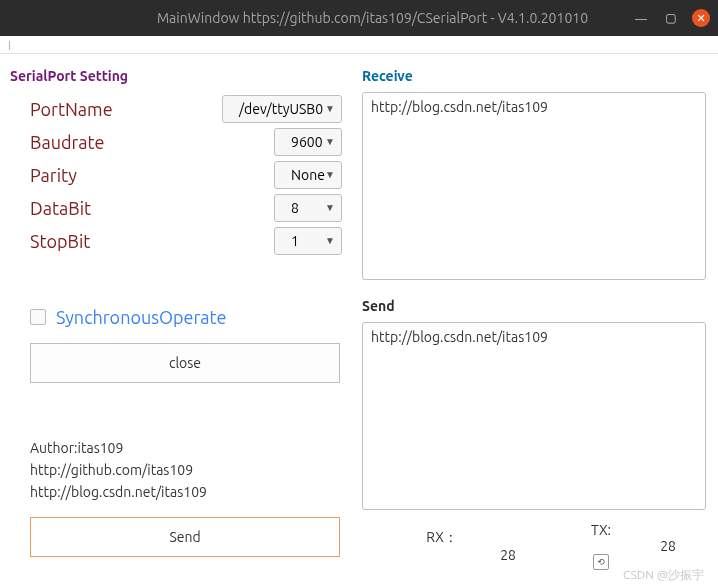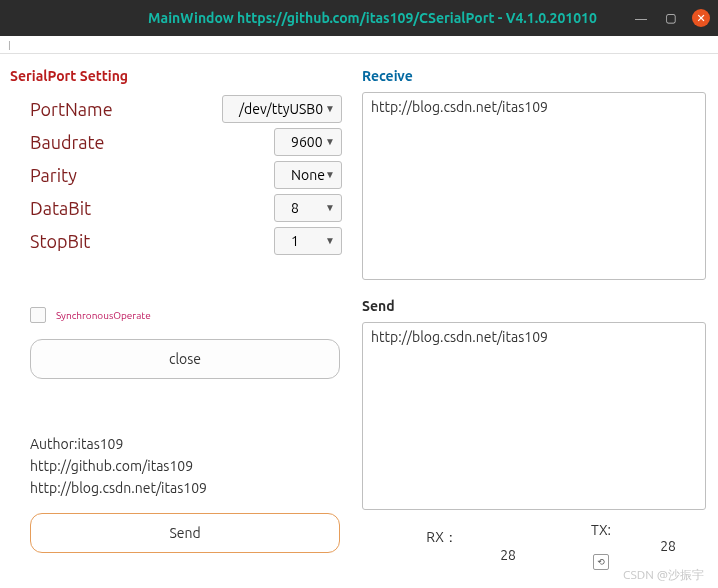--- a/index.html
+++ b/index.html
@@ -1,44 +1,44 @@
 <!DOCTYPE html>
 <html><head>
 <meta charset="utf-8">
 <style>
 * { margin: 0; padding: 0; box-sizing: border-box; font-family: Ubuntu, "Segoe UI", sans-serif; }
 body { width: 718px; height: 588px; background: #fff; position: relative; }
 
 .titlebar { background: #2c2c2c; height: 36px; display: flex; align-items: center; justify-content: center; position: relative; }
-.titlebar-text { color: #14b8a6; font-size: 14px; font-weight: bold; padding-left: 27px; }
+.titlebar-text { color: #a3a3a3; font-size: 14px; font-weight: normal; padding-left: 27px; }
 .titlebar-controls { position: absolute; right: 8px; display: flex; gap: 12px; align-items: center; }
 .win-btn { width: 18px; height: 18px; border-radius: 50%; display: flex; align-items: center; justify-content: center; cursor: pointer; }
 .win-min, .win-max { color: #ccc; font-size: 12px; }
 .win-close { background: #e95420; color: #fff; font-size: 11px; }
 
 .toolbar-stub { height: 18px; border-bottom: 1px solid #e0e0e0; padding-left: 8px; font-size: 10px; color: #999; display:flex; align-items:center; }
 
 .content { display: flex; padding: 14px 12px 0 10px; gap: 20px; }
 .left-col { width: 332px; }
 .right-col { flex: 1; }
 
-.section-title { font-size: 14px; font-weight: bold; margin-bottom: 8px; color: #b91c1c; }
+.section-title { font-size: 14px; font-weight: bold; margin-bottom: 8px; color: #701a75; }
 
 .form-row { display: flex; align-items: center; height: 33px; margin-left: 20px; }
 .form-label { flex: 1; font-size: 18px; color: #7f1d1d; }
 .combo { height: 28px; border: 1px solid #bfbfbf; border-radius: 3px; background: #f7f7f7; display: flex; align-items: center; padding: 0 6px 0 16px; font-size: 14px; cursor: pointer; position: relative; }
 .combo.w1 { width: 120px; }
 .combo.w2 { width: 68px; }
 .combo-arrow { margin-left: auto; color: #555; font-size: 10px; }
 
 .sync-row { display: flex; align-items: center; gap: 10px; margin: 50px 0 16px 20px; }
 .check { width: 16px; height: 16px; border: 1px solid #bbb; border-radius: 2px; background: #fafafa; }
-.sync-label { font-size: 10px; color: #be185d; }
+.sync-label { font-size: 18px; color: #3b82f6; }
 
-.btn { width: 310px; height: 40px; border: 1px solid #bfbfbf; border-radius: 12px; background: #fdfdfd; display: flex; align-items: center; justify-content: center; font-size: 14px; color: #333; cursor: pointer; margin-left: 20px; }
+.btn { width: 310px; height: 40px; border: 1px solid #bfbfbf; border-radius: 0; background: #fdfdfd; display: flex; align-items: center; justify-content: center; font-size: 14px; color: #333; cursor: pointer; margin-left: 20px; }
 .btn.send { border-color: #e69d5a; background: #fff; }
 
 .info-block { margin: 54px 0 14px 20px; font-size: 14px; color: #333; line-height: 22px; }
 
 .receive-title { font-size: 14px; font-weight: bold; margin-bottom: 8px; color: #0369a1; }
 .textarea { border: 1px solid #bfbfbf; border-radius: 3px; padding: 6px 8px; font-size: 14px; color: #333; background: #fff; overflow: hidden; }
 .ta-receive { height: 188px; margin-bottom: 18px; }
 .ta-send { height: 188px; }
 .send-title { font-size: 14px; font-weight: bold; margin-bottom: 8px; color: #2a2a2a; }
 

